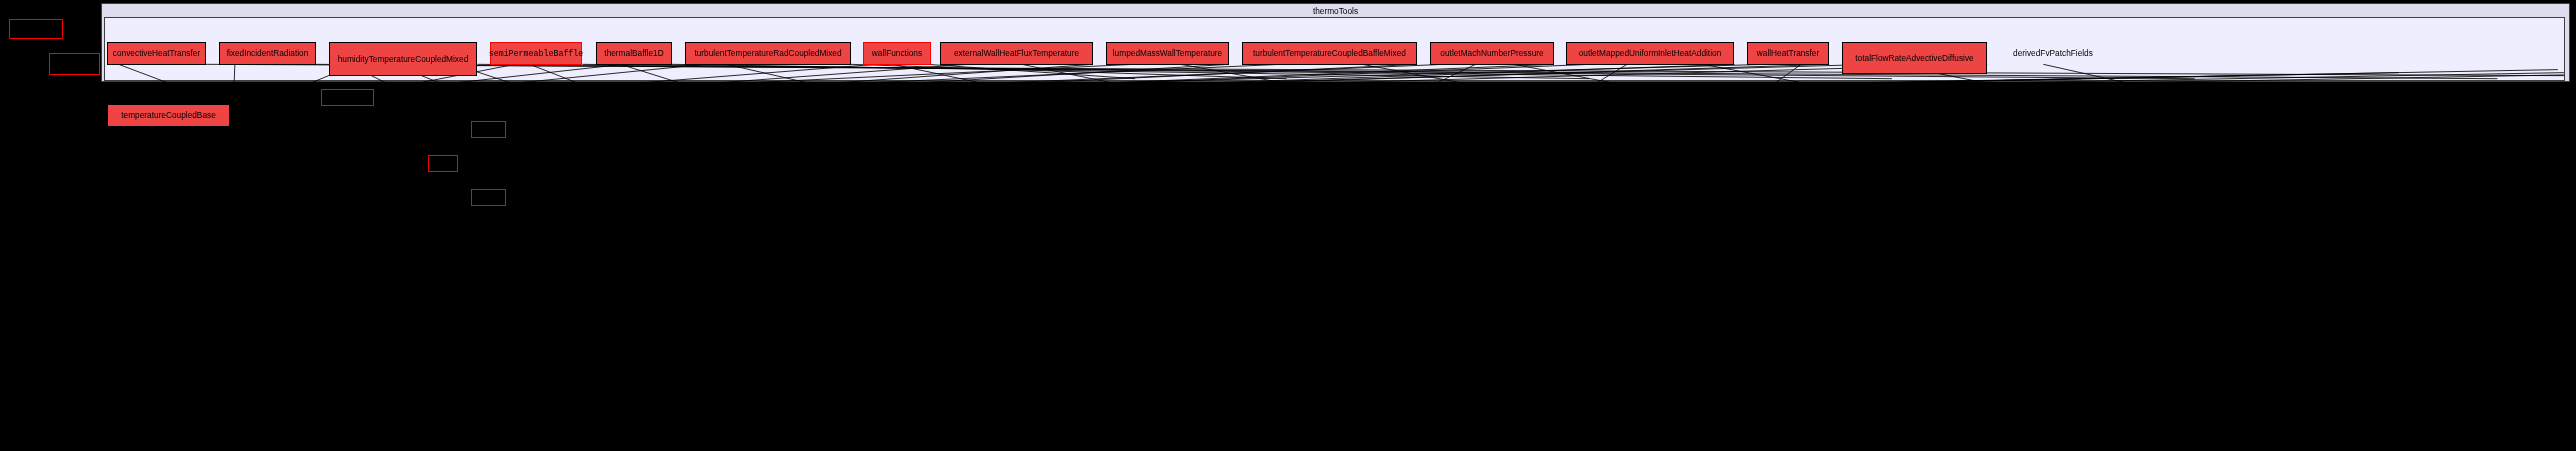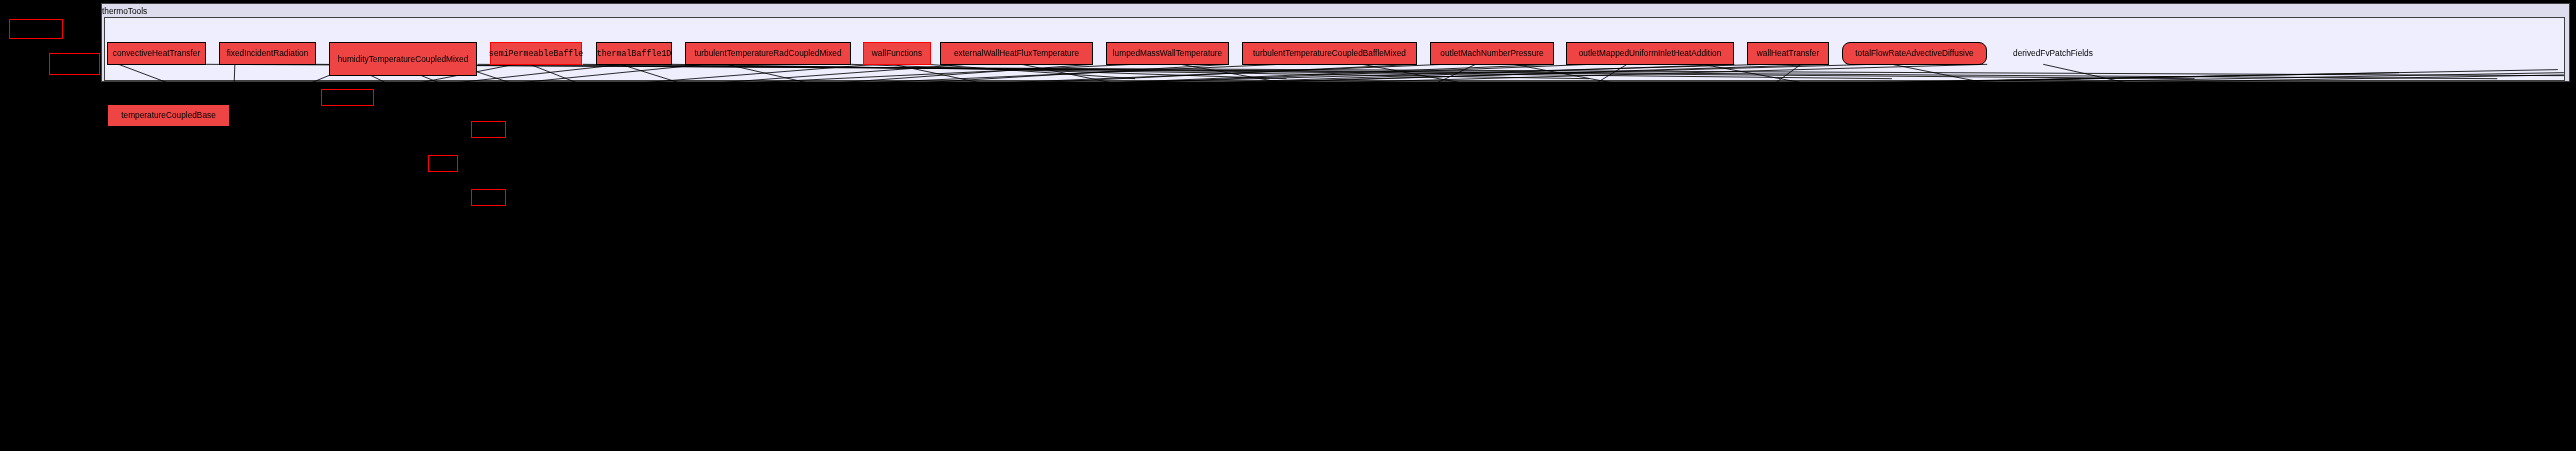--- a/index.html
+++ b/index.html
@@ -11,21 +11,21 @@
   
   .cluster-outer{
     position:absolute;
     background:#ddddee;
     border:0.8px solid #404040;
     box-sizing:border-box;
   }
   .cluster-title{
     position:absolute;
     left:0;right:0;top:3px;
-    text-align:left;
+    text-align:center;
     font-size:8.3px;
     color:#000;
     line-height:9px;
     white-space:nowrap;
   }
   .cluster-inner{
     position:absolute;
     background:#eeeeff;
     border:0.8px solid #404040;
     box-sizing:border-box;
@@ -153,21 +153,21 @@
   </div>
   <div class="node" style="left:219px;top:42px;width:97px;height:23px;">
     <span>fixedIncidentRadiation</span>
   </div>
   <div class="node" style="left:329px;top:42px;width:148px;height:34px;">
     <span>humidityTemperatureCoupledMixed</span>
   </div>
   <div class="node red" style="left:490px;top:42px;width:92px;height:23px;font-family:Liberation Mono, monospace;">
     <span>semiPermeableBaffle</span>
   </div>
-  <div class="node" style="left:596px;top:42px;width:76px;height:23px;font-family:Liberation Mono, monospace;">
+  <div class="node" style="left:596px;top:42px;width:76px;height:23px;">
     <span>thermalBaffle1D</span>
   </div>
   <div class="node" style="left:685px;top:42px;width:166px;height:23px;">
     <span>turbulentTemperatureRadCoupledMixed</span>
   </div>
   <div class="node red" style="left:863px;top:42px;width:68px;height:23px;">
     <span>wallFunctions</span>
   </div>
   <div class="node" style="left:940px;top:42px;width:153px;height:23px;">
     <span>externalWallHeatFluxTemperature</span>
@@ -180,21 +180,21 @@
   </div>
   <div class="node" style="left:1430px;top:42px;width:124px;height:23px;">
     <span>outletMachNumberPressure</span>
   </div>
   <div class="node" style="left:1566px;top:42px;width:168px;height:23px;">
     <span>outletMappedUniformInletHeatAddition</span>
   </div>
   <div class="node" style="left:1747px;top:42px;width:82px;height:23px;">
     <span>wallHeatTransfer</span>
   </div>
-  <div class="node" style="left:1842px;top:42px;width:145px;height:23px;border-radius:8px;">
+  <div class="node" style="left:1842px;top:42px;width:145px;height:32px;">
     <span>totalFlowRateAdvectiveDiffusive</span>
   </div>
   <div class="node plain" style="left:2000px;top:42px;width:106px;height:23px;">
     <span>derivedFvPatchFields</span>
   </div>
   <div class="node" style="left:107px;top:104px;width:123px;height:23px;">
     <span>temperatureCoupledBase</span>
   </div>
 
   <svg id="edges-top" viewBox="0 0 3404 596" preserveAspectRatio="none">

